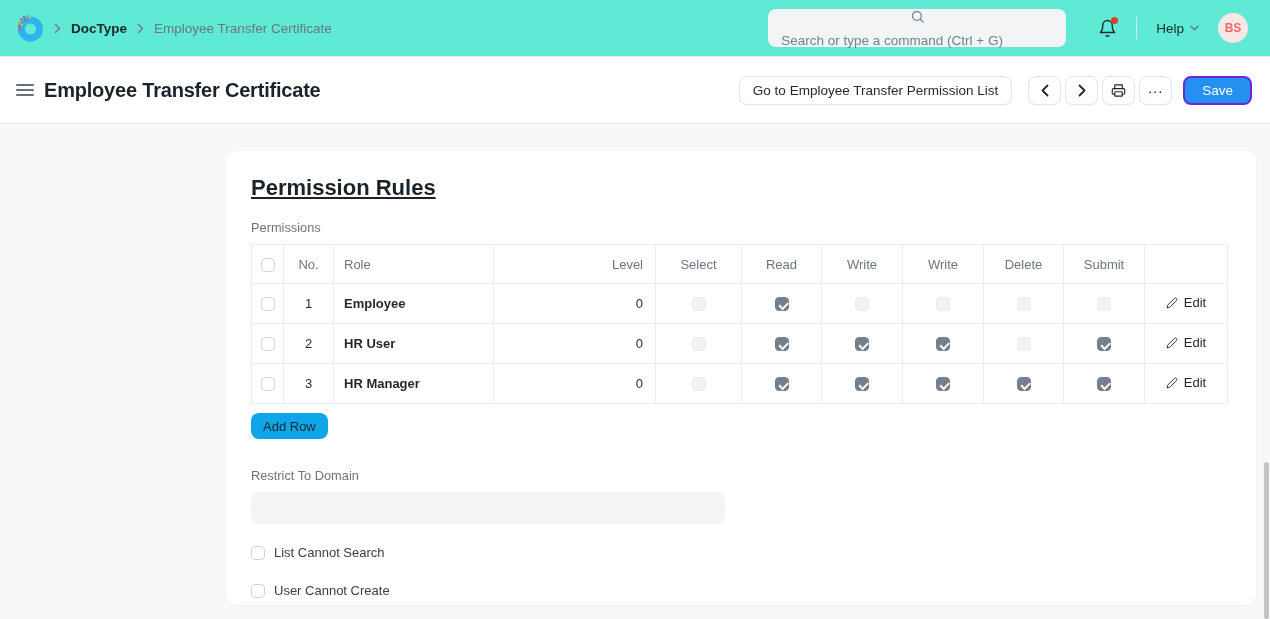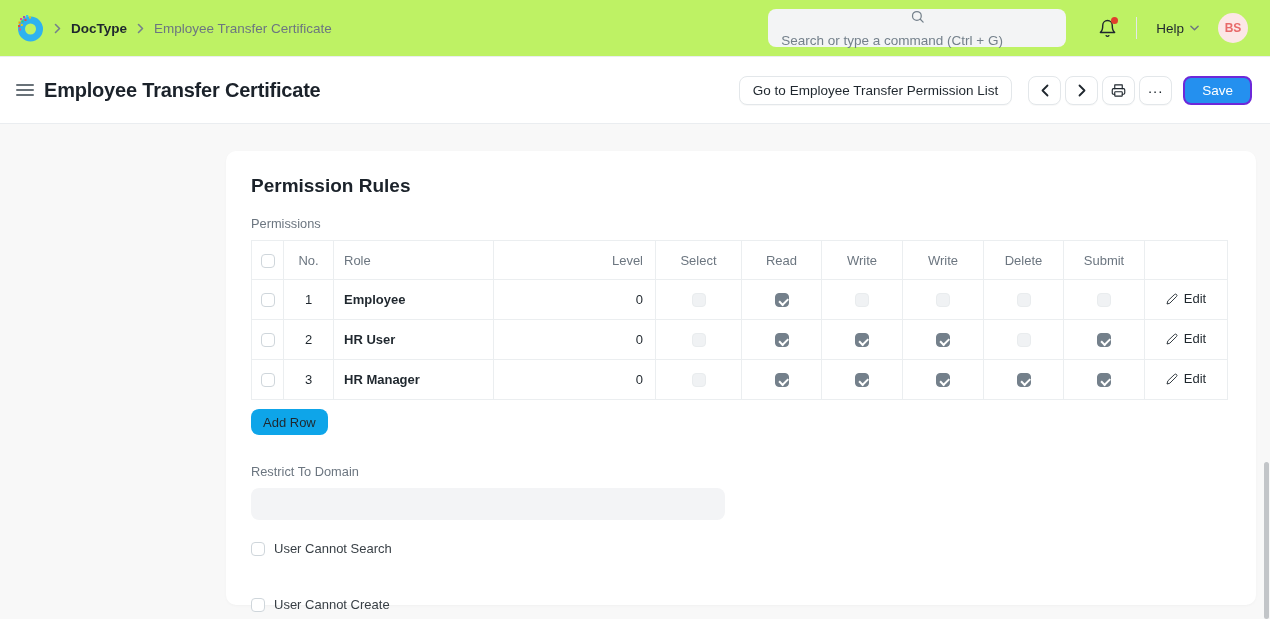--- a/index.html
+++ b/index.html
@@ -5,21 +5,21 @@
   * { margin:0; padding:0; box-sizing:border-box; }
   html,body { width:1270px; height:619px; overflow:hidden; }
   body {
     font-family:"Liberation Sans","DejaVu Sans",sans-serif;
     color:#1f272e; background:#f8f8f8; font-size:13px;
   }
   svg { display:block; }
 
   
   .navbar {
-    height:57px; background:#bef264; border-bottom:1px solid #eaedf0;
+    height:57px; background:#5eead4; border-bottom:1px solid #eaedf0;
     display:flex; align-items:center; padding:0 22px 0 16px;
   }
   .logo { width:28px; height:28px; flex:0 0 auto; }
   .crumb-sep { margin:0 10px; color:#74808b; display:flex; }
   .crumb-strong { font-size:13.5px; font-weight:600; color:#1f272e; white-space:nowrap; }
   .crumb-muted { font-size:13.5px; color:#6c7680; white-space:nowrap; }
 
   .search-box {
     margin-left:auto; width:298px; height:38px; background:#f3f4f5;
     border-radius:8px; display:flex; align-items:center; gap:9px; padding:0 13px;flex-direction:column;
@@ -67,21 +67,21 @@
   .goto-btn { margin-right:12px; }
   .ellipsis { font-size:15px; letter-spacing:1px; color:#1f272e; line-height:1; padding-bottom:6px; }
 
   
   .content { height:494px; background:#f8f8f8; }
   .card {
     width:1030px; margin-left:226px; margin-top:27px; height:454px;
     background:#fff; border-radius:10px; padding:24px 25px 22px 25px;
     box-shadow:0 1px 3px rgba(0,0,0,0.03);
   }
-  .section-title { font-size:19px; font-weight:700; color:#1b222a; }
+  .section-title { font-size:22px; font-weight:700; color:#1b222a;text-decoration:underline; }
   .field-label { font-size:12.8px; color:#6c7680; }
   .perm-label { margin-top:19px; margin-bottom:9px; }
 
   
   table.grid { width:976px; border-collapse:collapse; table-layout:fixed; font-size:13px; }
   .grid th, .grid td { border:1px solid #ebeef0; }
   .grid th { height:39px; font-weight:400; color:#6c7680; }
   .grid td { height:40px; color:#1f272e; }
   .c-check { text-align:center; }
   .c-no { text-align:center; }
@@ -115,21 +115,21 @@
     border-radius:8px; font-family:inherit; font-size:13px; color:#1f272e; cursor:pointer;
   }
 
   .restrict-label { margin-top:29px; margin-bottom:9px; }
   .domain-input {
     width:474px; height:32px; background:#f3f4f6; border:none; border-radius:8px;
     font-family:inherit; font-size:13px; padding:0 10px; outline:none; color:#1f272e;
   }
 
   .check-row { display:flex; align-items:center; gap:9px; margin-top:21px; }
-  .check-row + .check-row { margin-top:41px; }
+  .check-row + .check-row { margin-top:23px; }
   .check-row label { font-size:13px; color:#383f45; cursor:pointer; }
 
   
   .scroll-thumb {
     position:fixed; right:1px; top:462px; width:5px; height:157px;
     background:#c2c5c8; border-radius:3px; cursor:grab;
   }
 </style>
 </head>
 <body>
@@ -332,21 +332,21 @@
       </tbody>
     </table>
 
     <button class="add-row-btn">Add Row</button>
 
     <div class="field-label restrict-label">Restrict To Domain</div>
     <input class="domain-input" type="text" value="" style="">
 
     <div class="check-row">
       <span class="cb cb-box"></span>
-      <label>User Cannot Search</label>
+      <label>List Cannot Search</label>
     </div>
     <div class="check-row">
       <span class="cb cb-box"></span>
       <label>User Cannot Create</label>
     </div>
   </div>
 </div>
 
 <div class="scroll-thumb"></div>
 

